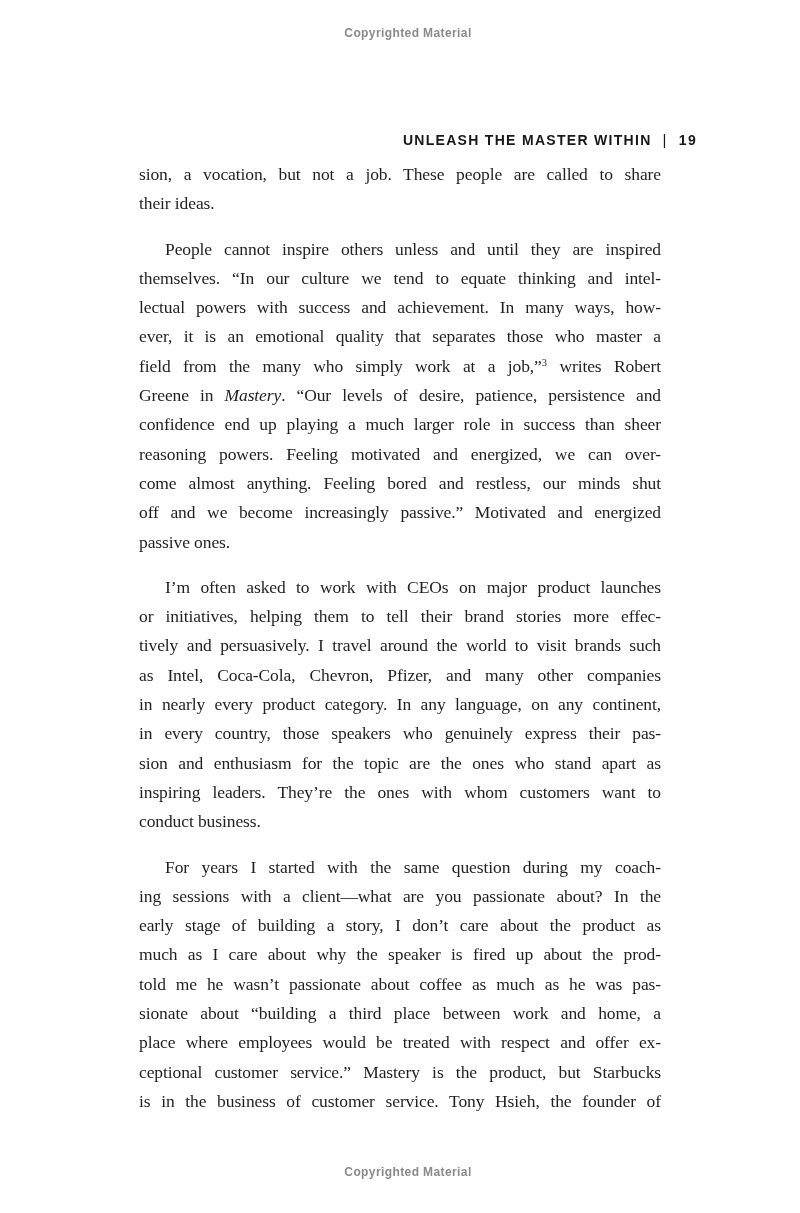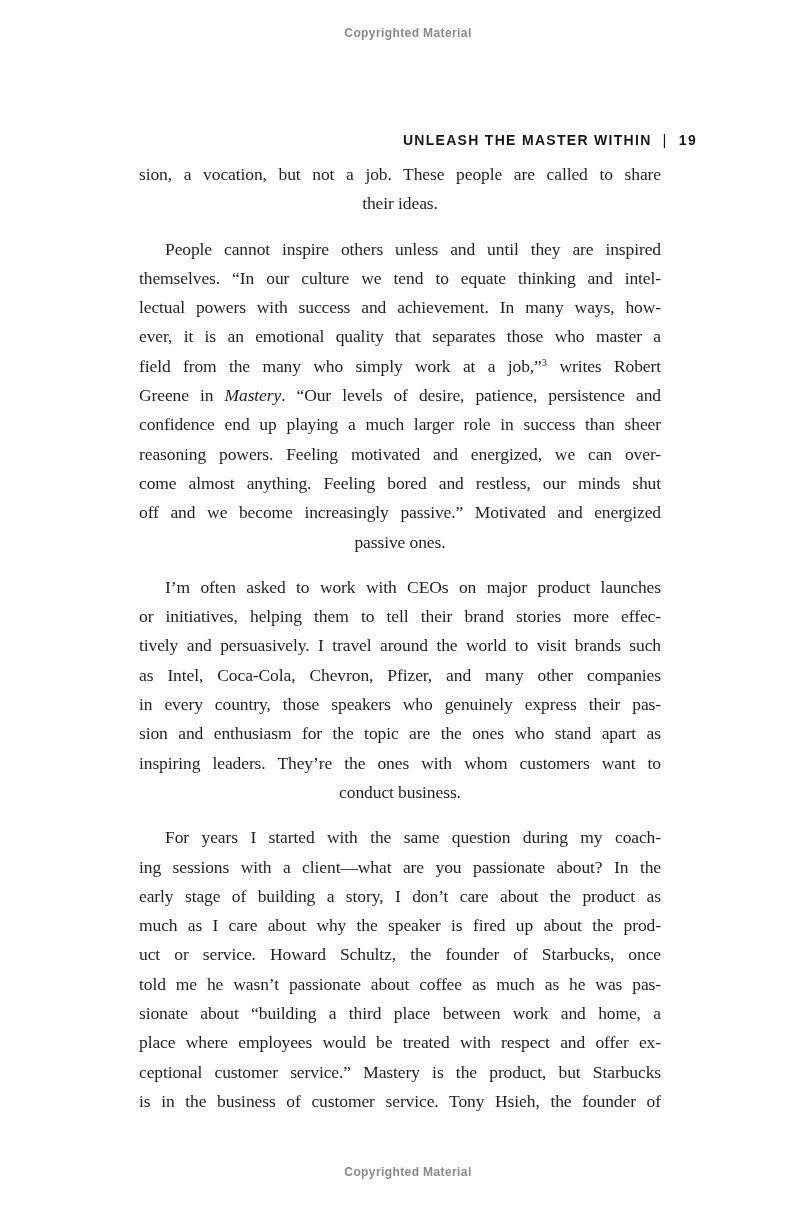--- a/index.html
+++ b/index.html
@@ -43,21 +43,21 @@
   .body-text {
     position: absolute; left: 123px; top: 144px; width: 554px;
     color: #1f1f1f;
     font-size: 17.5px;
     letter-spacing: -0.1px;
   }
   .para { margin: 16px; padding: 0; }
   .line {
     line-height: 29.3px;
     height: 29.3px;
-    text-align: center;
+    text-align: left;
     white-space: normal;
   }
   .line.just {
     text-align: justify;
     text-align-last: justify;
   }
   .line.first { text-indent: 26px; }
   .ital { font-style: italic; }
   .sup {
     font-size: 10.5px;
@@ -93,31 +93,31 @@
         <div class="line just"><span>reasoning powers. Feeling motivated and energized, we can over-</span></div>
         <div class="line just"><span>come almost anything. Feeling bored and restless, our minds shut</span></div>
         <div class="line just"><span>off and we become increasingly passive.” Motivated and energized</span></div>
         <div class="line"><span>passive ones.</span></div>
       </div>
       <div class="para">
         <div class="line just first"><span>I’m often asked to work with CEOs on major product launches</span></div>
         <div class="line just"><span>or initiatives, helping them to tell their brand stories more effec-</span></div>
         <div class="line just"><span>tively and persuasively. I travel around the world to visit brands such</span></div>
         <div class="line just"><span>as Intel, Coca-Cola, Chevron, Pfizer, and many other companies</span></div>
+        <div class="line just"><span>in nearly every product category. In any language, on any continent,</span></div>
         <div class="line just"><span>in every country, those speakers who genuinely express their pas-</span></div>
         <div class="line just"><span>sion and enthusiasm for the topic are the ones who stand apart as</span></div>
         <div class="line just"><span>inspiring leaders. They’re the ones with whom customers want to</span></div>
         <div class="line"><span>conduct business.</span></div>
       </div>
       <div class="para">
         <div class="line just first"><span>For years I started with the same question during my coach-</span></div>
         <div class="line just"><span>ing sessions with a client—what are you passionate about? In the</span></div>
         <div class="line just"><span>early stage of building a story, I don’t care about the product as</span></div>
         <div class="line just"><span>much as I care about why the speaker is fired up about the prod-</span></div>
-        <div class="line just"><span>uct or service. Howard Schultz, the founder of Starbucks, once</span></div>
         <div class="line just"><span>told me he wasn’t passionate about coffee as much as he was pas-</span></div>
         <div class="line just"><span>sionate about “building a third place between work and home, a</span></div>
         <div class="line just"><span>place where employees would be treated with respect and offer ex-</span></div>
         <div class="line just"><span>ceptional customer service.” Mastery is the product, but Starbucks</span></div>
         <div class="line just"><span>is in the business of customer service. Tony Hsieh, the founder of</span></div>
       </div>
     </div>
 
   <div class="notice bottom">Copyrighted Material</div>
 

